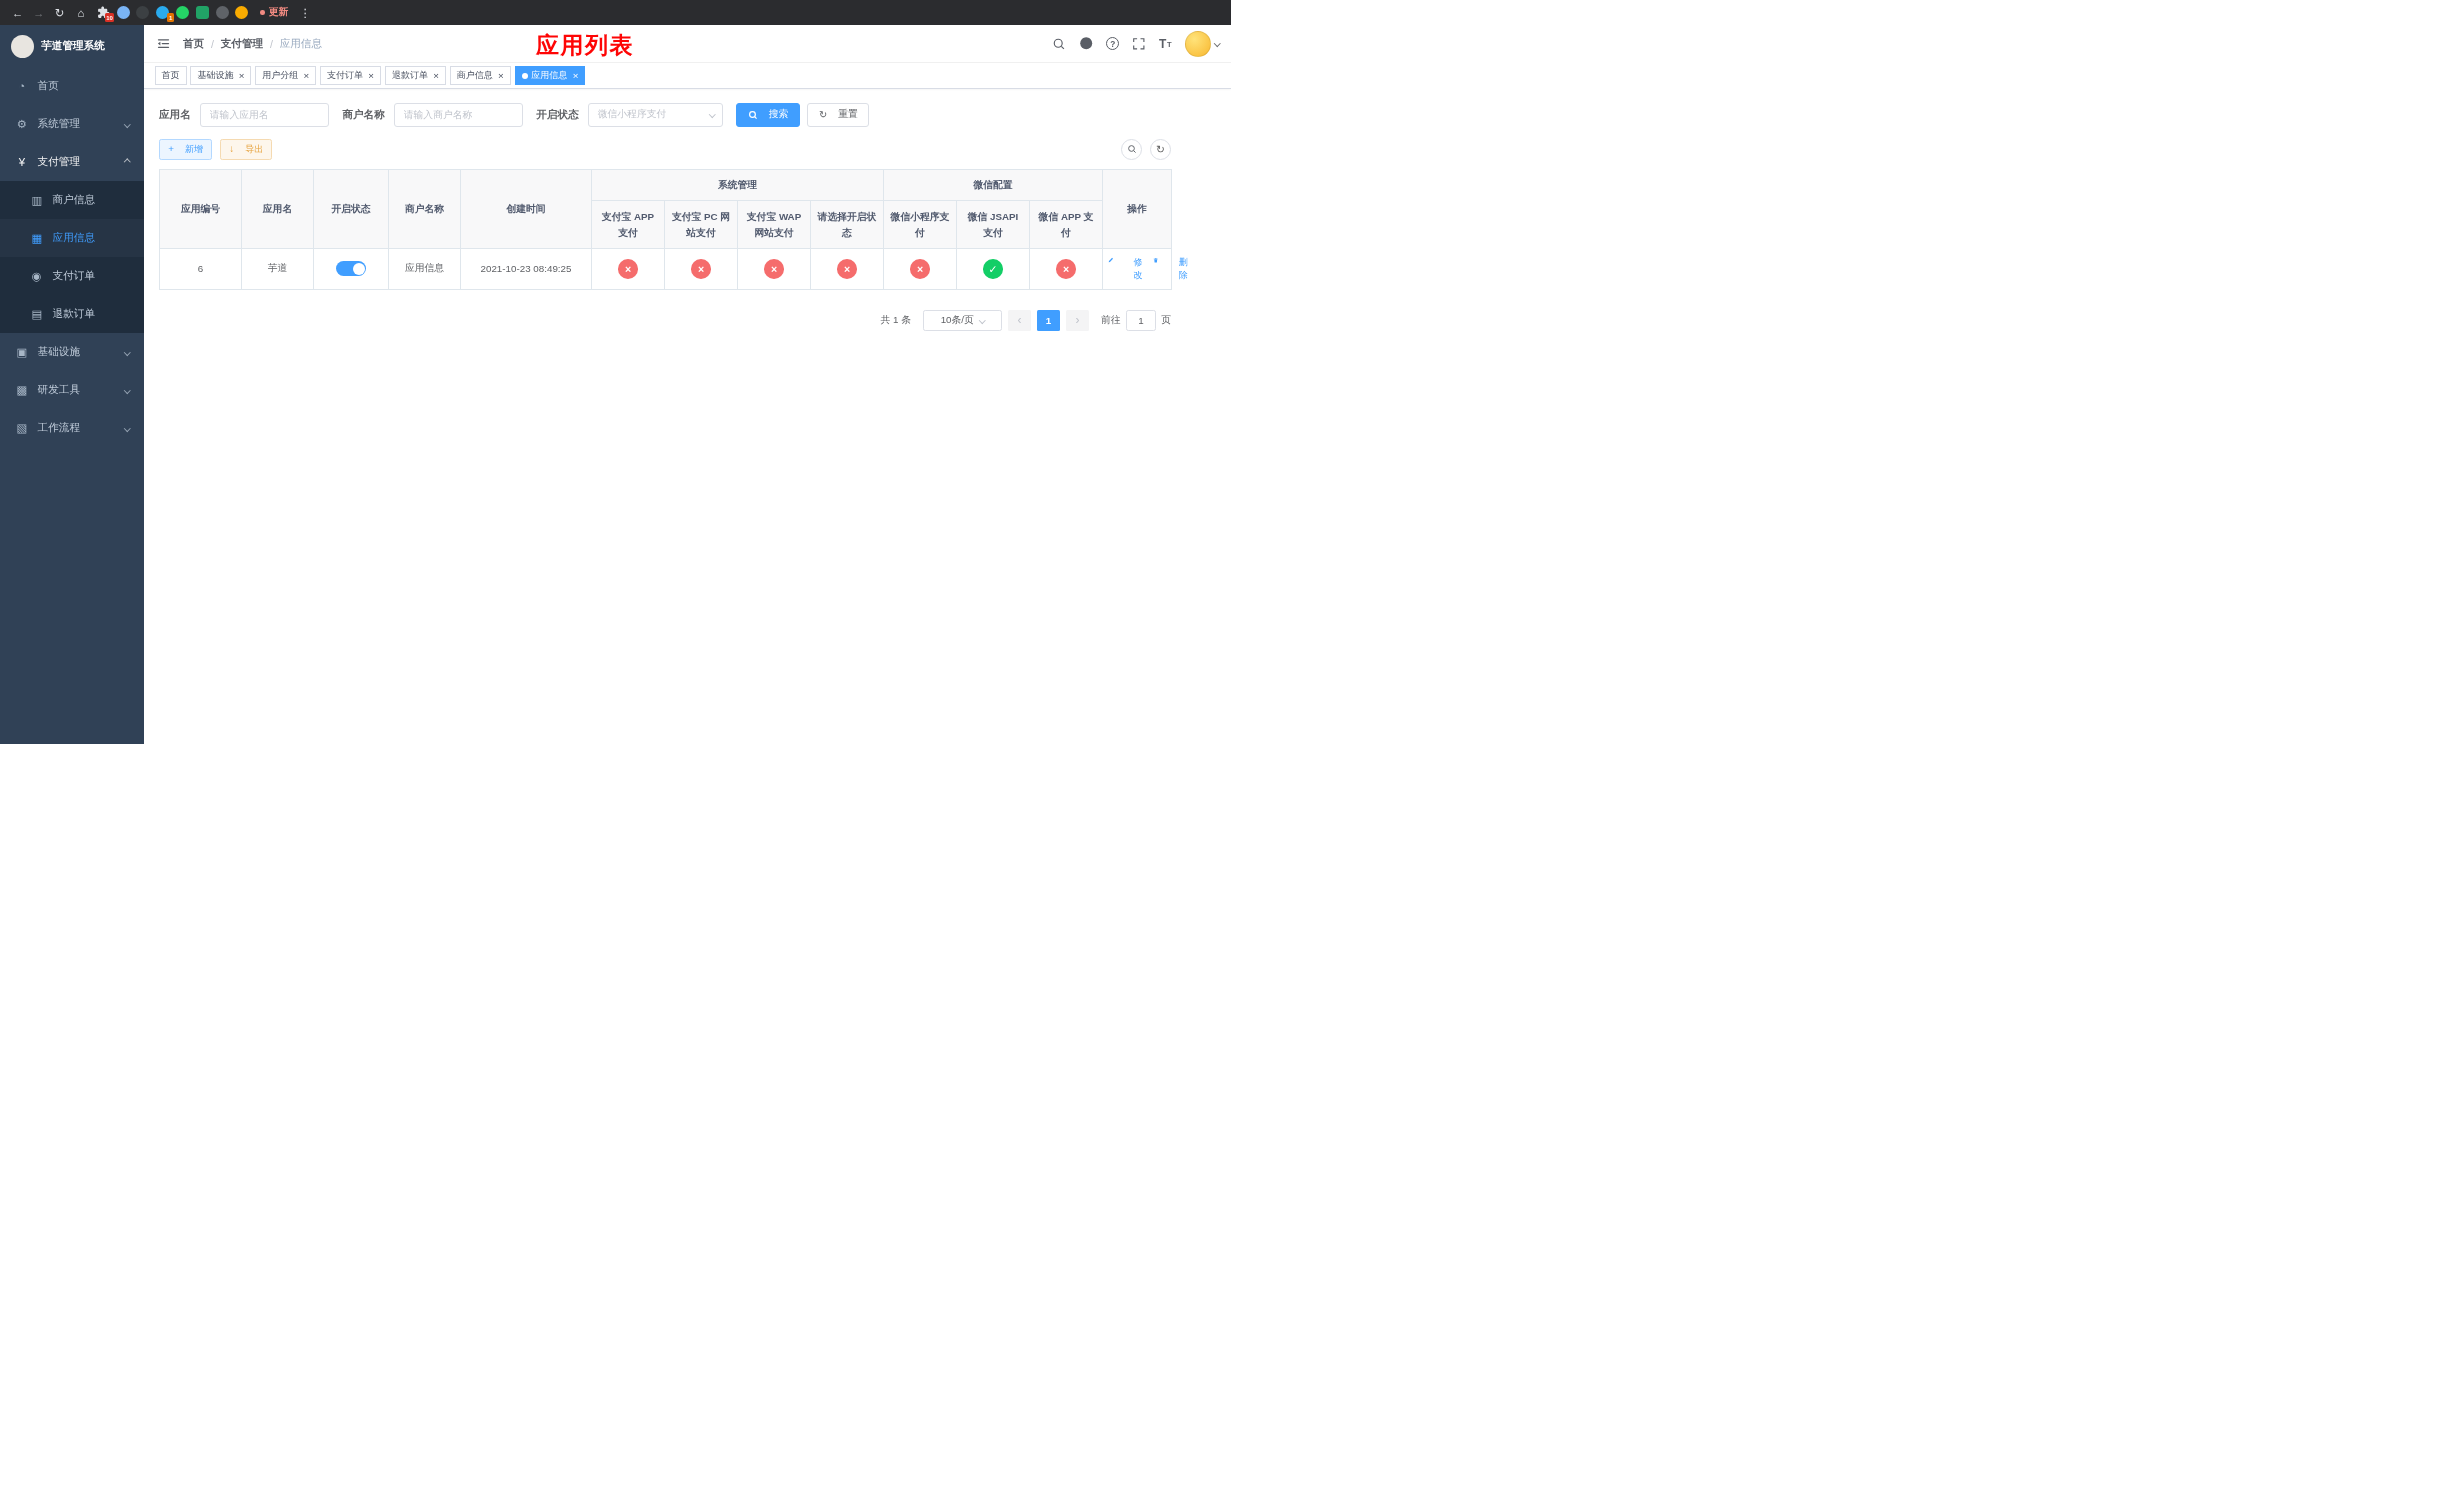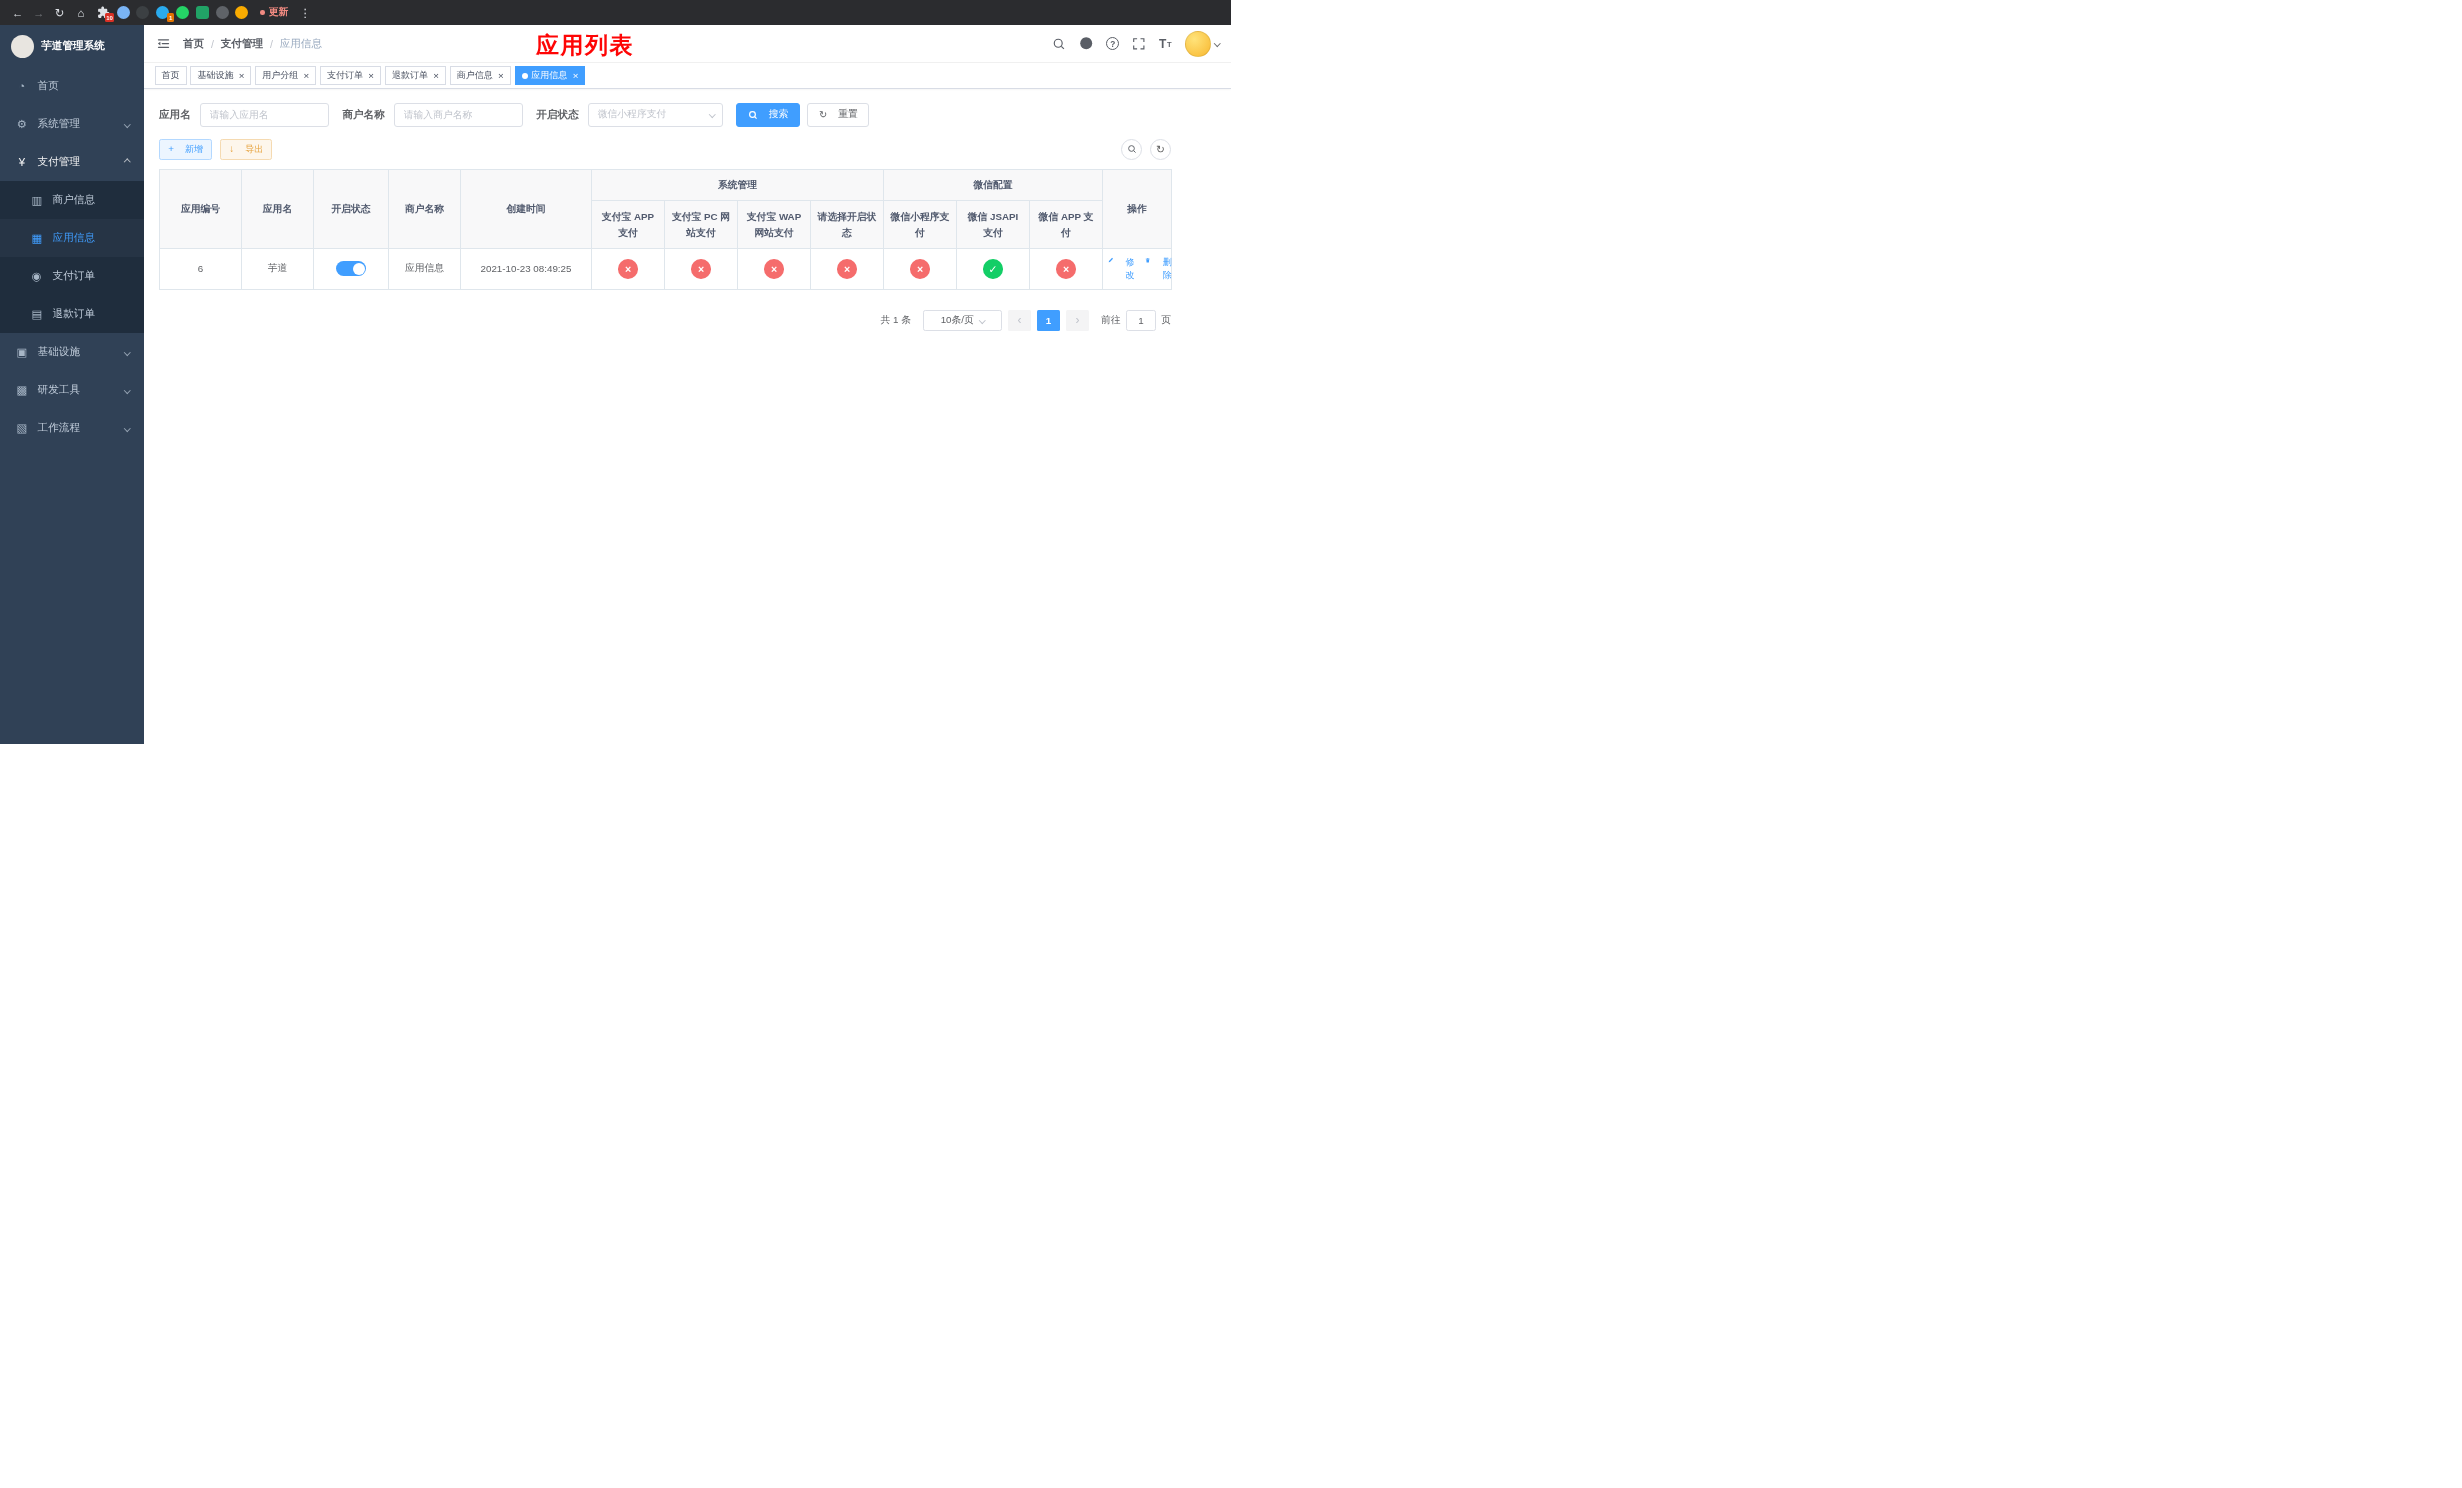--- a/index.html
+++ b/index.html
@@ -99,21 +99,21 @@
   .apps-table tbody td{height:41px}
 
   .toggle{width:30px;height:15px;border-radius:7.6px;background:#409eff;position:relative;display:inline-block;cursor:pointer;vertical-align:middle}
   .toggle .knob{position:absolute;top:1.5px;right:1.5px;width:12px;height:12px;border-radius:50%;background:#fff}
 
   .scircle{width:19.7px;height:19.7px;border-radius:50%;display:inline-flex;align-items:center;justify-content:center;color:#fff;font-size:10.6px;font-weight:700}
   .scircle.red{background:#f56c6c}
   .scircle.green{background:#13ce66}
 
   .ops{display:inline-flex;gap:9px;align-items:center}
-  .op{display:inline-flex;align-items:flex-start;gap:11px;color:#409eff;font-size:9px;cursor:pointer}
+  .op{display:inline-flex;align-items:flex-start;gap:19px;color:#409eff;font-size:9px;cursor:pointer}
 
   .pagination{width:1012px;display:flex;align-items:center;justify-content:flex-end;gap:6px;margin-top:19.7px;font-size:9.8px;color:#606266}
   .ptotal{margin-right:6px}
   .psize{width:79px;height:21px;border:0.8px solid #dcdfe6;border-radius:2.3px;display:flex;align-items:center;justify-content:center;gap:6px;color:#606266;background:#fff;cursor:pointer}
   .psize .chev{opacity:1;color:#c0c4cc}
   .pbtn{min-width:23px;height:21px;border-radius:1.5px;background:#f4f4f5;display:inline-flex;align-items:center;justify-content:center;color:#c0c4cc;font-size:12px;cursor:pointer}
   .pbtn.cur{background:#409eff;color:#fff;font-size:9.8px;font-weight:700}
   .goto{display:flex;align-items:center;gap:5.3px;margin-left:6px}
   .ginput{width:30px;height:21px;border:0.8px solid #dcdfe6;border-radius:2.3px;text-align:center;font-size:9.8px;color:#606266;outline:none;font-family:inherit}
 </style>

